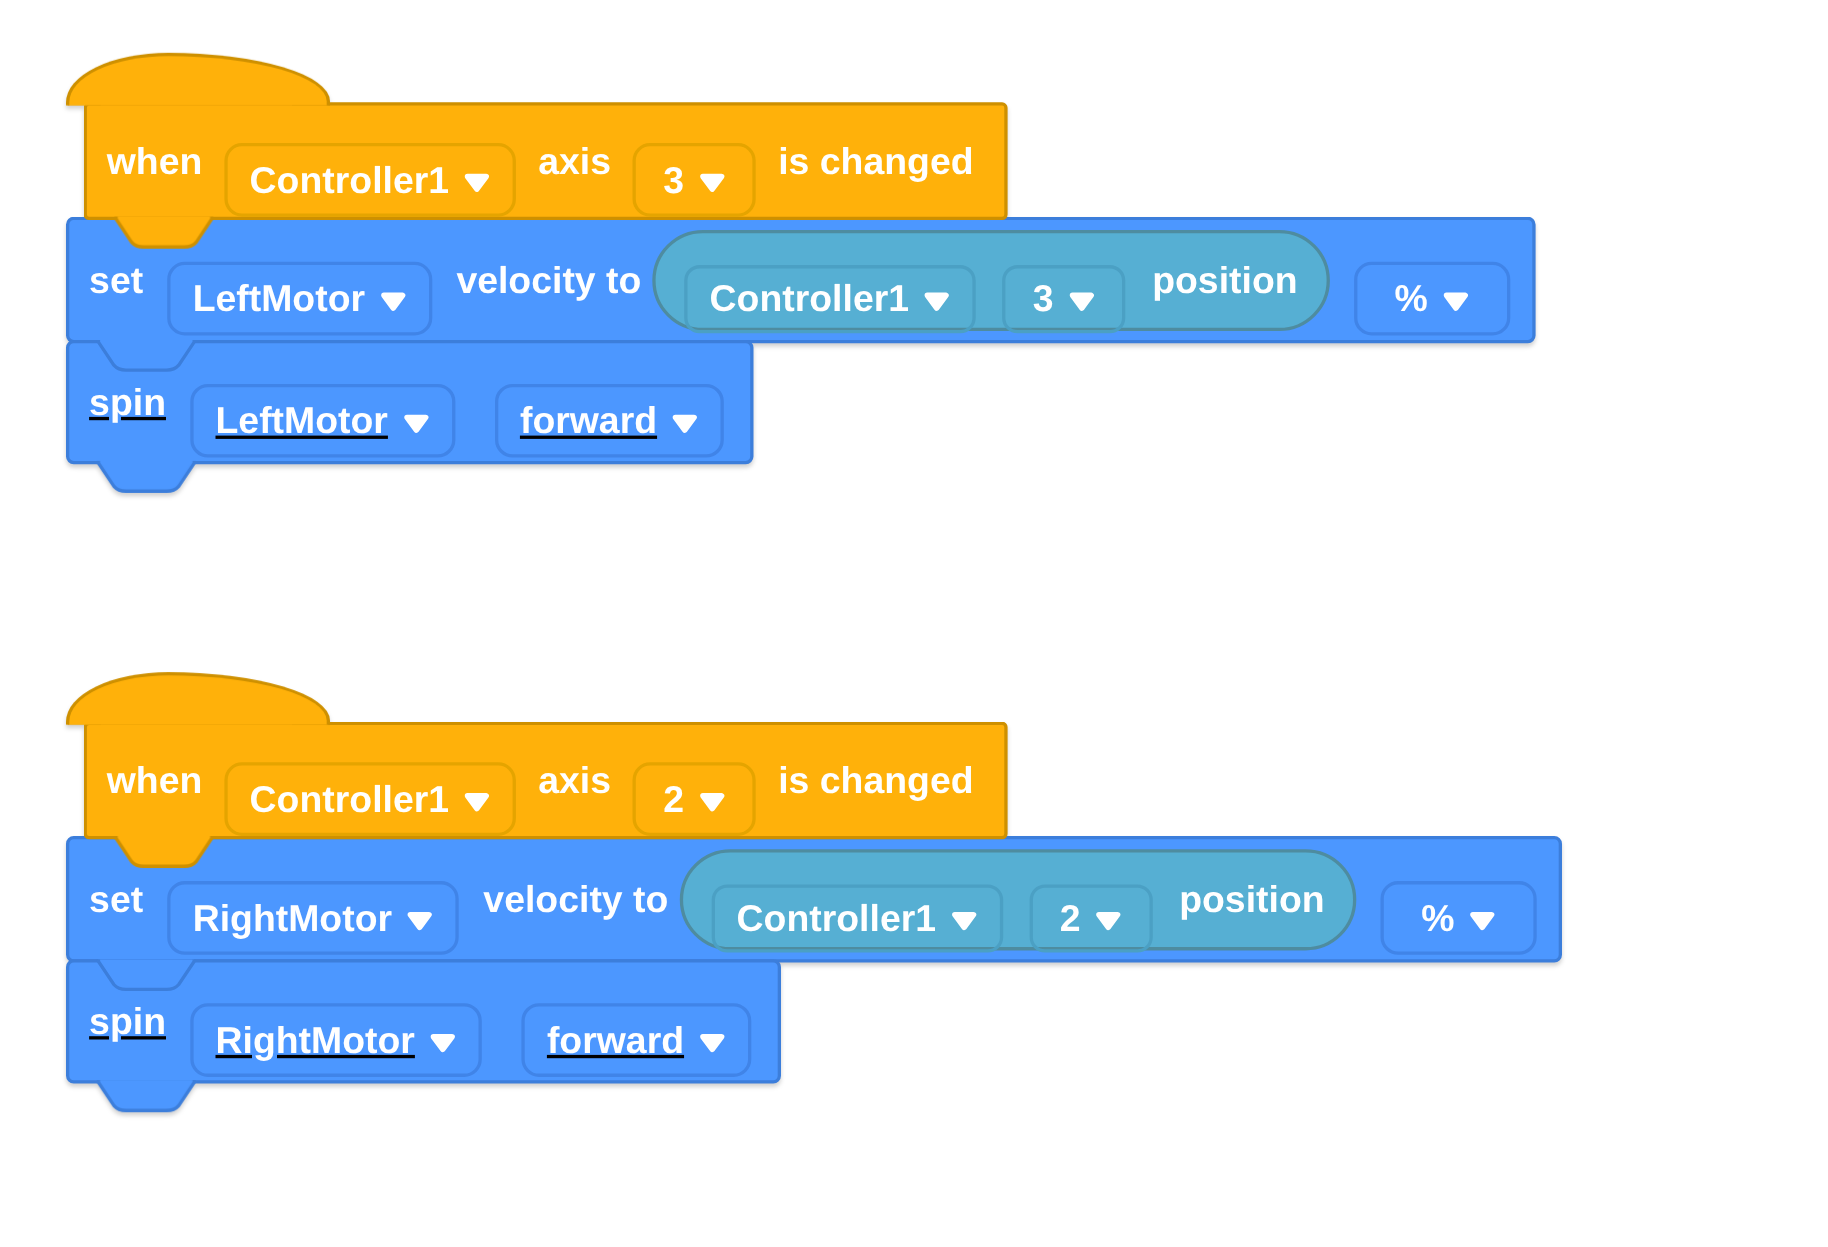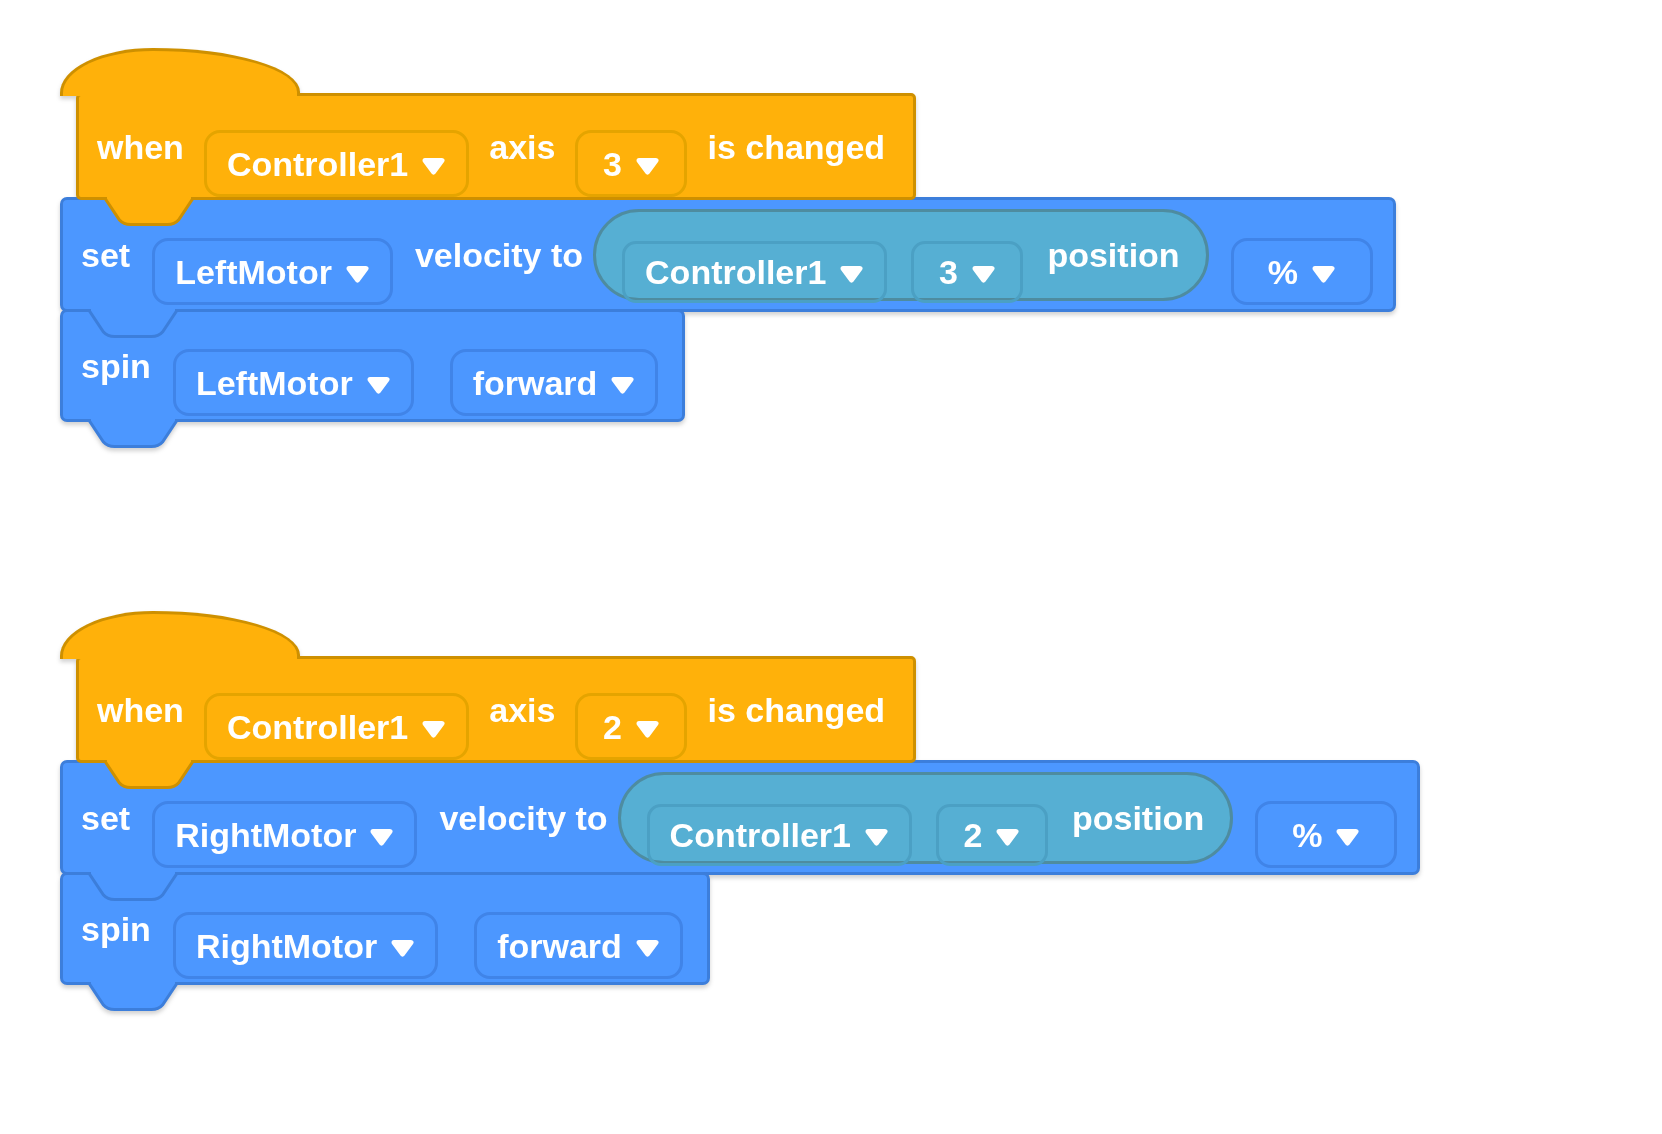--- a/index.html
+++ b/index.html
@@ -42,21 +42,21 @@
   }
   
   .cmd{
     position:absolute;left:0;z-index:1;
     display:flex;align-items:center;width:max-content;
     background:var(--cmd-fill);
     border:3px solid var(--cmd-border);border-radius:7px;
     box-sizing:border-box;
   }
   .set-row{top:149px;height:115px;gap:22px;padding:0 20px 0 18px;justify-content:flex-end;}
-  .spin-row{top:261px;height:113px;gap:22px;padding:0 24px 0 18px;}
+  .spin-row{top:261px;height:113px;gap:22px;padding:0 24px 0 18px;text-decoration:underline;}
   
   .field{
     display:flex;align-items:center;justify-content:center;gap:13px;
     height:67px;padding:0 20px;
     border:3px solid;border-radius:16px;
     box-sizing:border-box;cursor:pointer;margin-top:34px;
   }
   .hat-body .field{border-color:var(--hat-field-border);}
   .cmd .field{border-color:var(--cmd-field-border);}
   .oval .field{border-color:var(--reporter-field-border);height:62px;border-radius:14px;}

